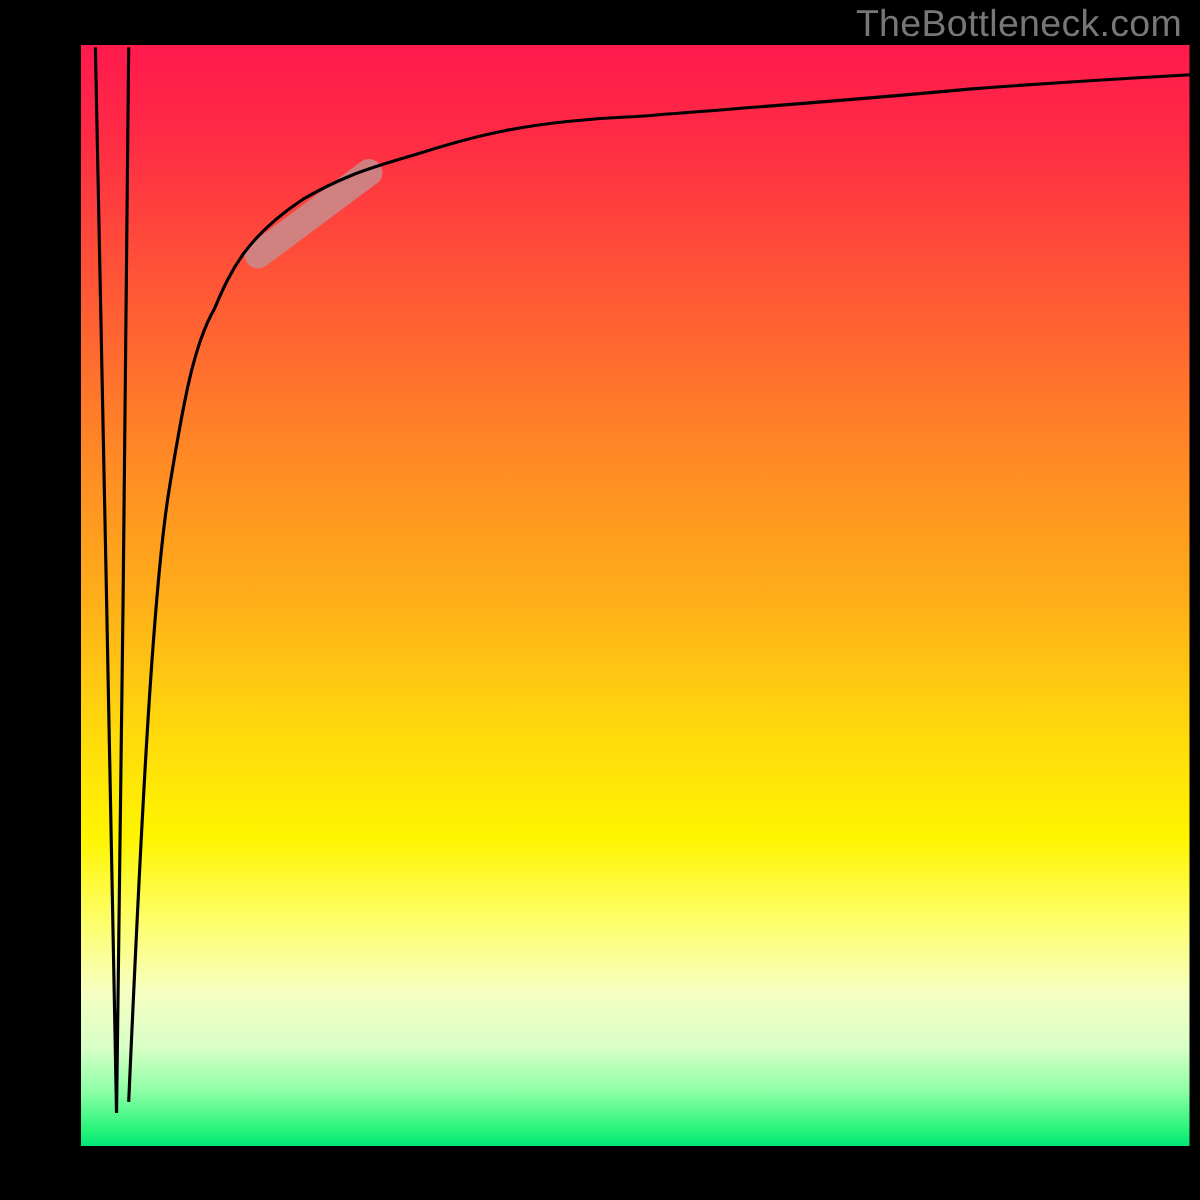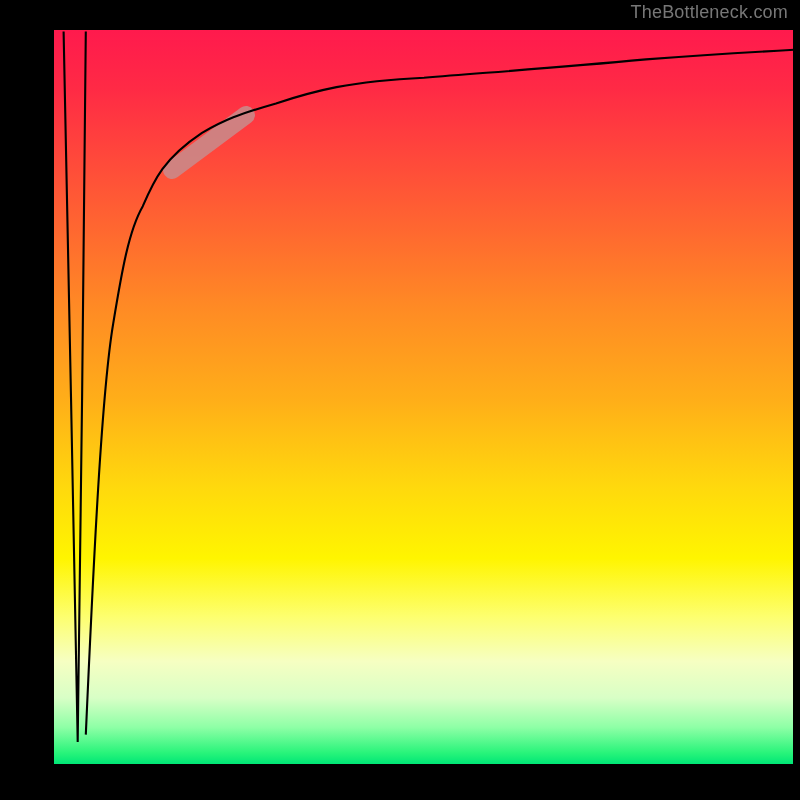--- a/index.html
+++ b/index.html
@@ -12,21 +12,21 @@
   }
   .frame {
     position: relative;
     width: 800px;
     height: 800px;
   }
   .watermark {
     position: absolute;
     top: 2px;
     right: 12px;
-    font-size: 18px;
+    font-size: 25px;
     color: #777777;
     letter-spacing: 0.2px;
     z-index: 40;
     font-weight: 500;
   }
   .border-left, .border-right, .border-top, .border-bottom {
     position: absolute;
     background: #000000;
     z-index: 30;
   }

